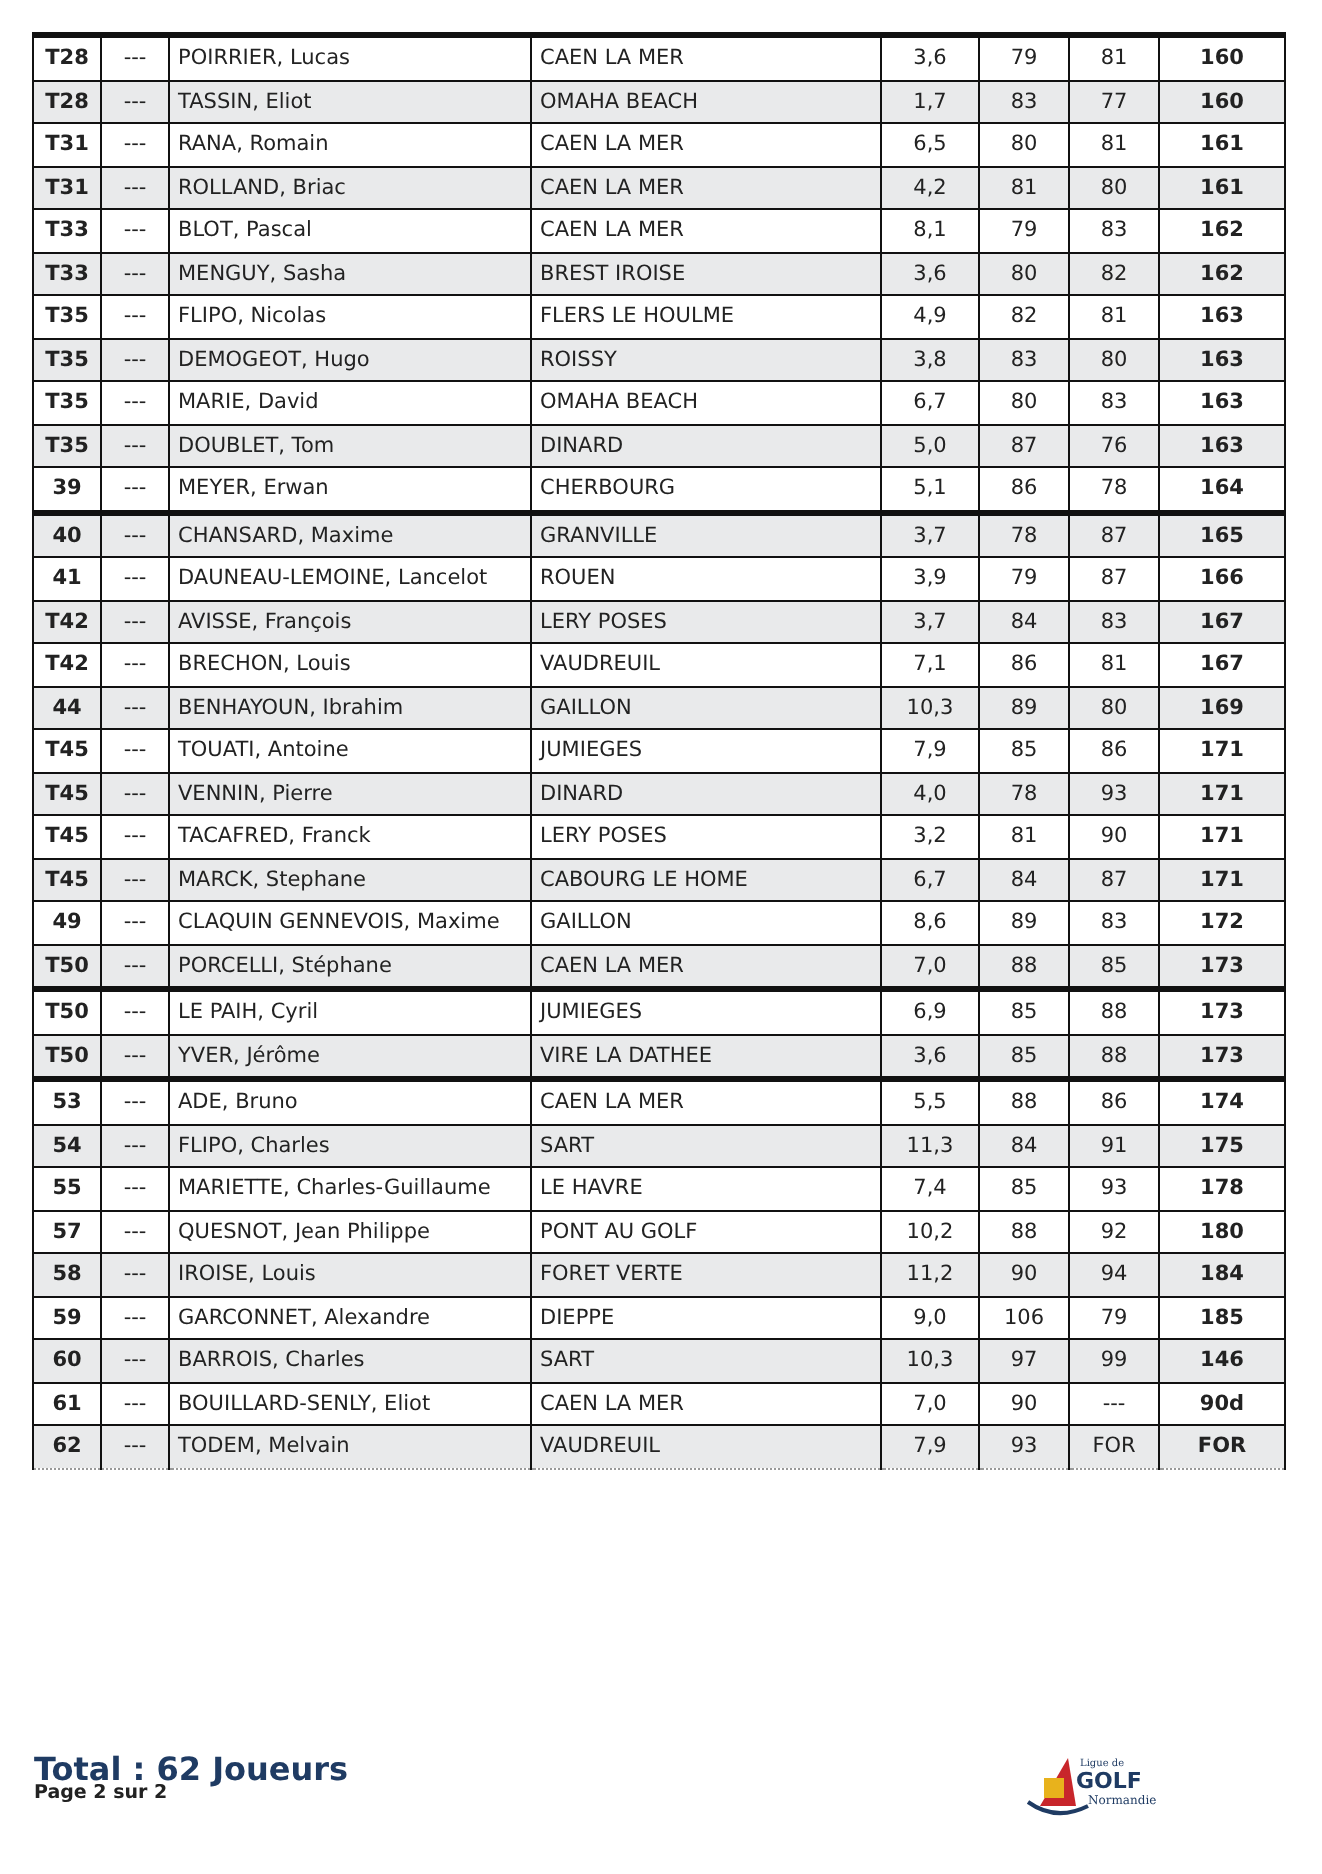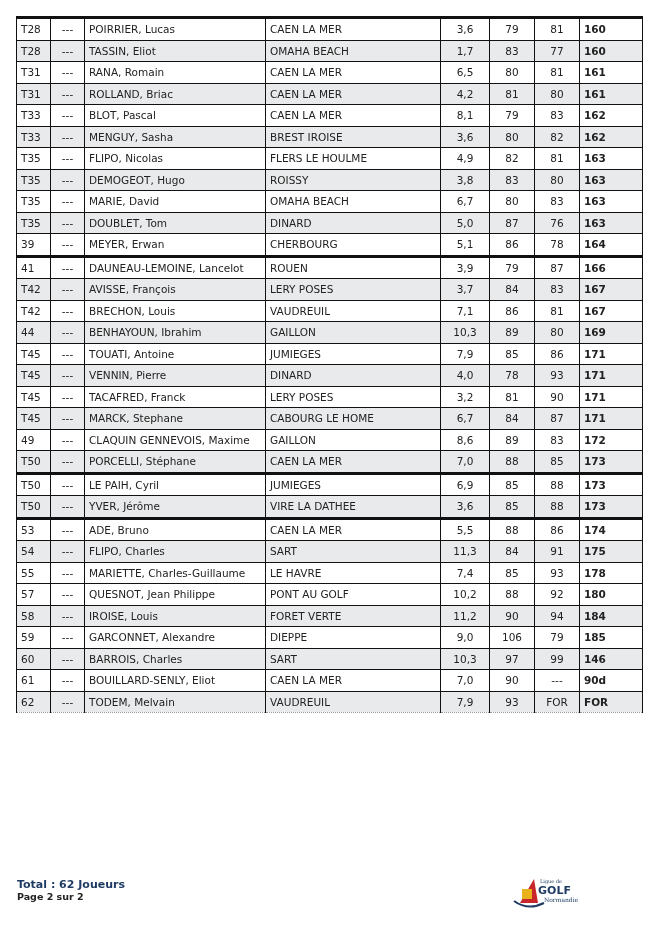--- a/index.html
+++ b/index.html
@@ -6,26 +6,26 @@
   body { width: 661px; height: 937px; position: relative; overflow: hidden;
          font-family: "DejaVu Sans", sans-serif; color: #222; }
   .results { position: absolute; left: 16px; top: 16px; width: 626px;
              border-collapse: collapse; table-layout: fixed; font-size: 10.5px; }
   .results td { height: 20.5px; padding: 0 4px; border: 1.6px solid #111;
                 white-space: nowrap; overflow: hidden; line-height: 20px; }
   .results tr:first-child td { border-top: 3px solid #111; }
   .results tr.alt td { background: #e9eaeb; }
   .results tr.thick td { border-bottom: 3px solid #111; }
   .results tr.last td { border-bottom: 1px dotted #999; }
-  td.pos { font-weight: normal; }
+  td.pos { font-weight: bold; text-align: center; }
   td.sep { text-align: center; }
   td.num { text-align: center; }
-  td.tot { font-weight: bold; }
+  td.tot { font-weight: bold; text-align: center; }
   .footer { position: absolute; left: 17px; top: 878px; font-size: 9.5px; line-height: 11px; }
-  .footer .total { color: #1f3b63; font-weight: bold; font-size: 11px; line-height: 13px; }
+  .footer .total { color: #1f3b63; font-weight: bold; font-size: 16px; line-height: 13px; }
   .footer .page { font-weight: bold; color: #222; }
   .footer .date { color: #222; margin-top: 45px; }
   .logo { position: absolute; left: 510px; top: 873px; width: 72px; height: 40px; }
 </style>
 </head>
 <body>
 
 <table class="results">
   <colgroup>
     <col style="width:34px">
@@ -141,20 +141,30 @@
       <tr class="thick">
         <td class="pos">39</td>
         <td class="sep">---</td>
         <td>MEYER, Erwan</td>
         <td>CHERBOURG</td>
         <td class="num">5,1</td>
         <td class="num">86</td>
         <td class="num">78</td>
         <td class="tot">164</td>
       </tr>
+      <tr class="alt">
+        <td class="pos">40</td>
+        <td class="sep">---</td>
+        <td>CHANSARD, Maxime</td>
+        <td>GRANVILLE</td>
+        <td class="num">3,7</td>
+        <td class="num">78</td>
+        <td class="num">87</td>
+        <td class="tot">165</td>
+      </tr>
       <tr>
         <td class="pos">41</td>
         <td class="sep">---</td>
         <td>DAUNEAU-LEMOINE, Lancelot</td>
         <td>ROUEN</td>
         <td class="num">3,9</td>
         <td class="num">79</td>
         <td class="num">87</td>
         <td class="tot">166</td>
       </tr>

